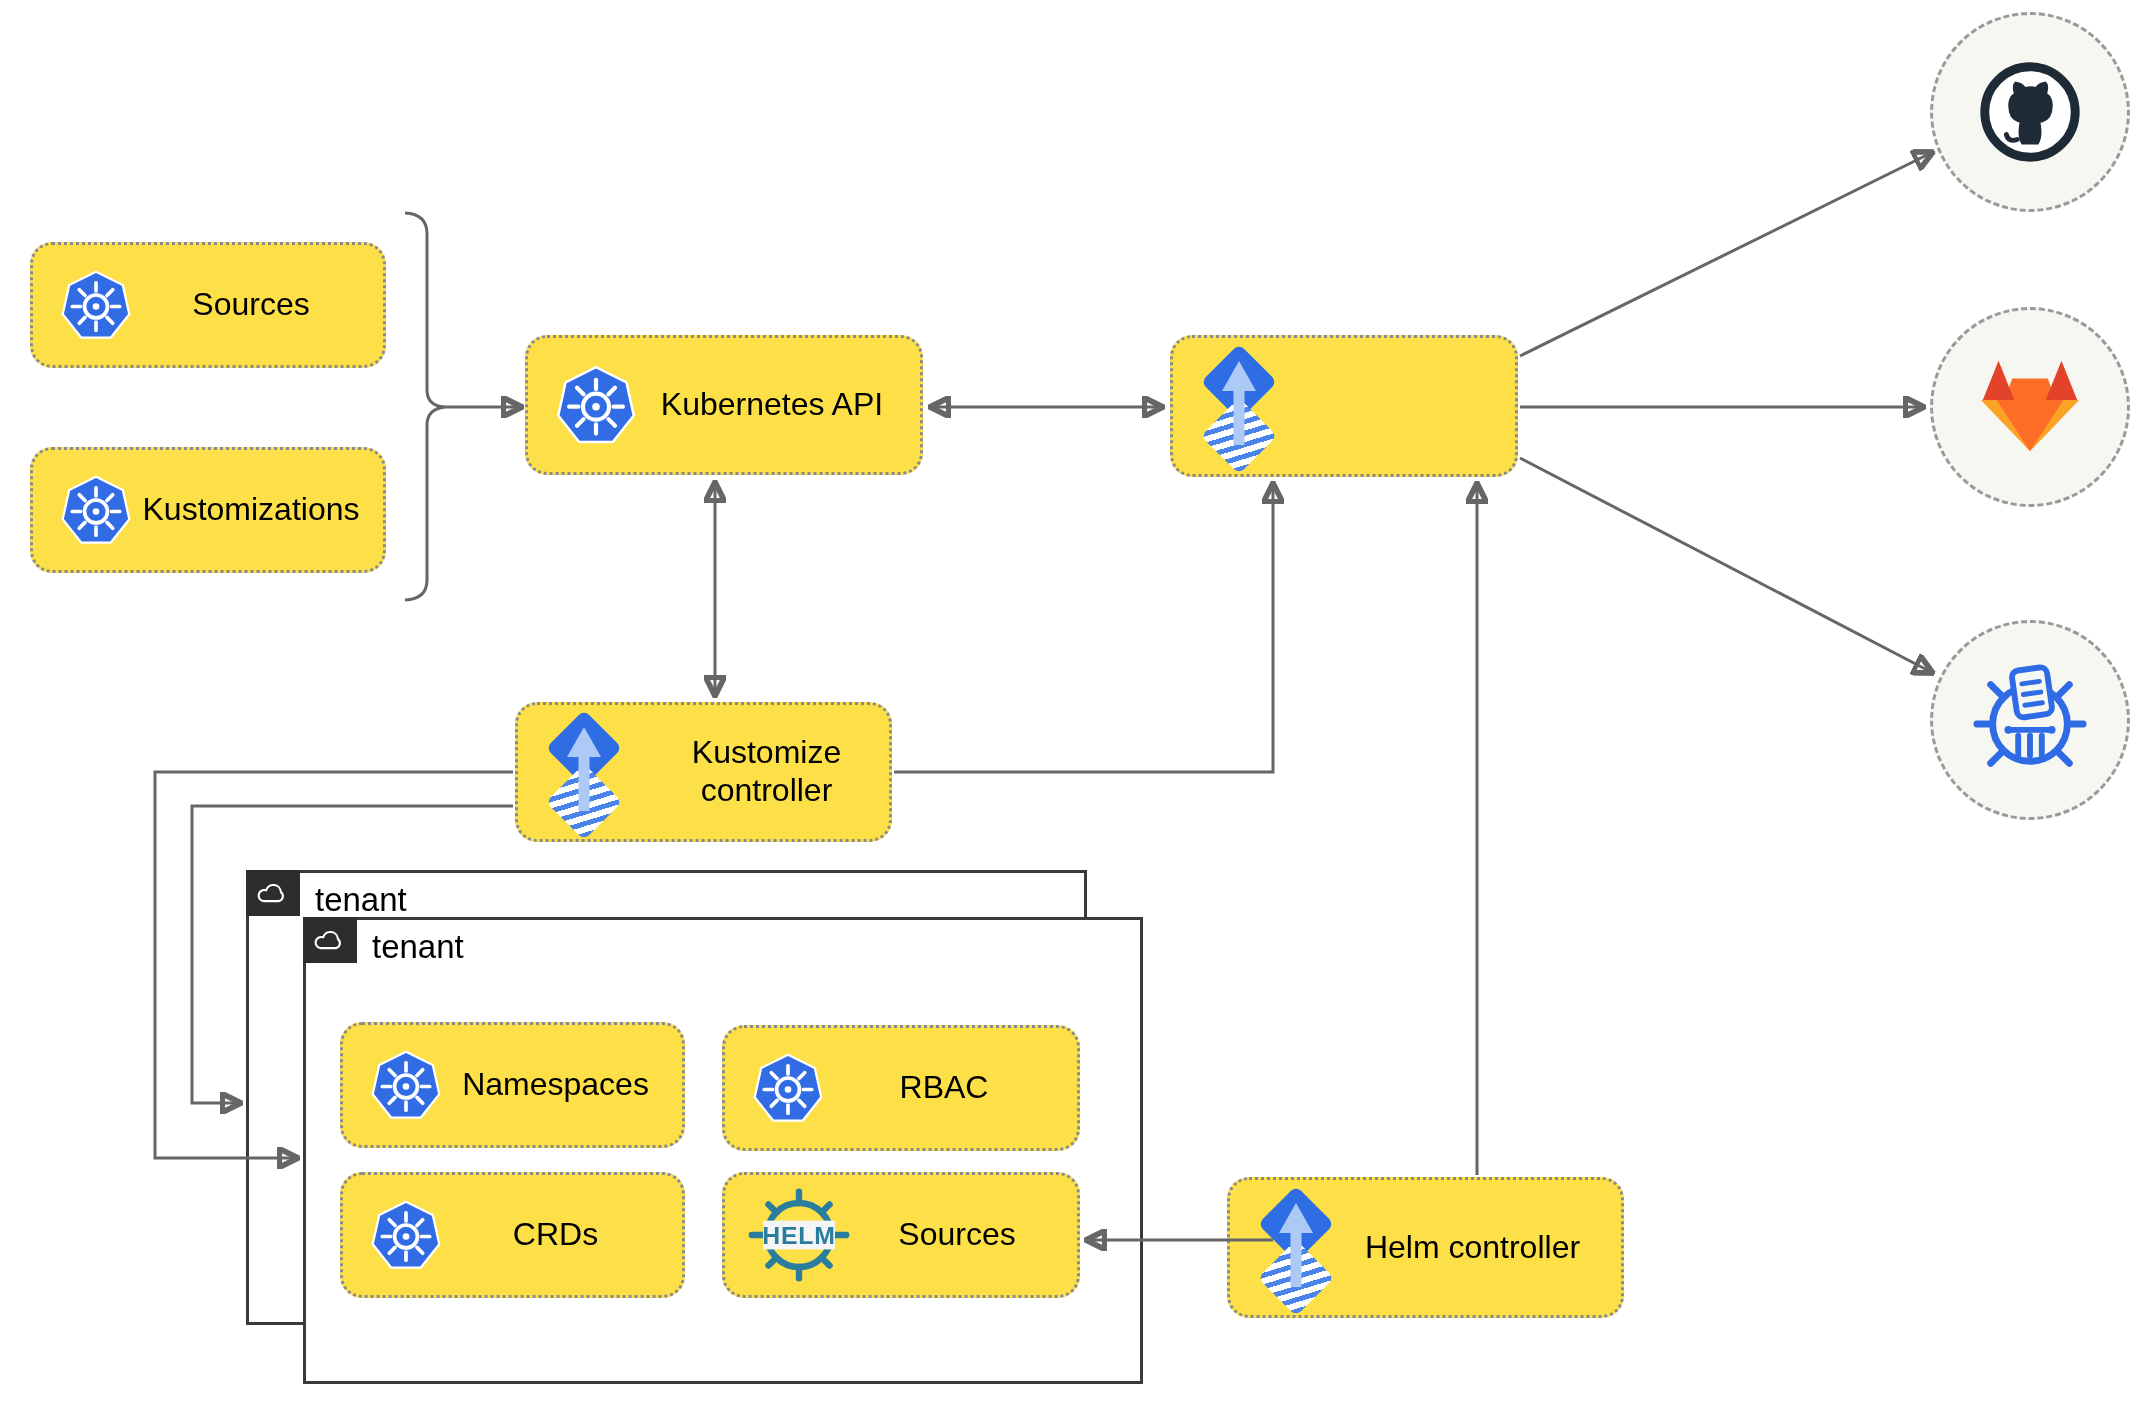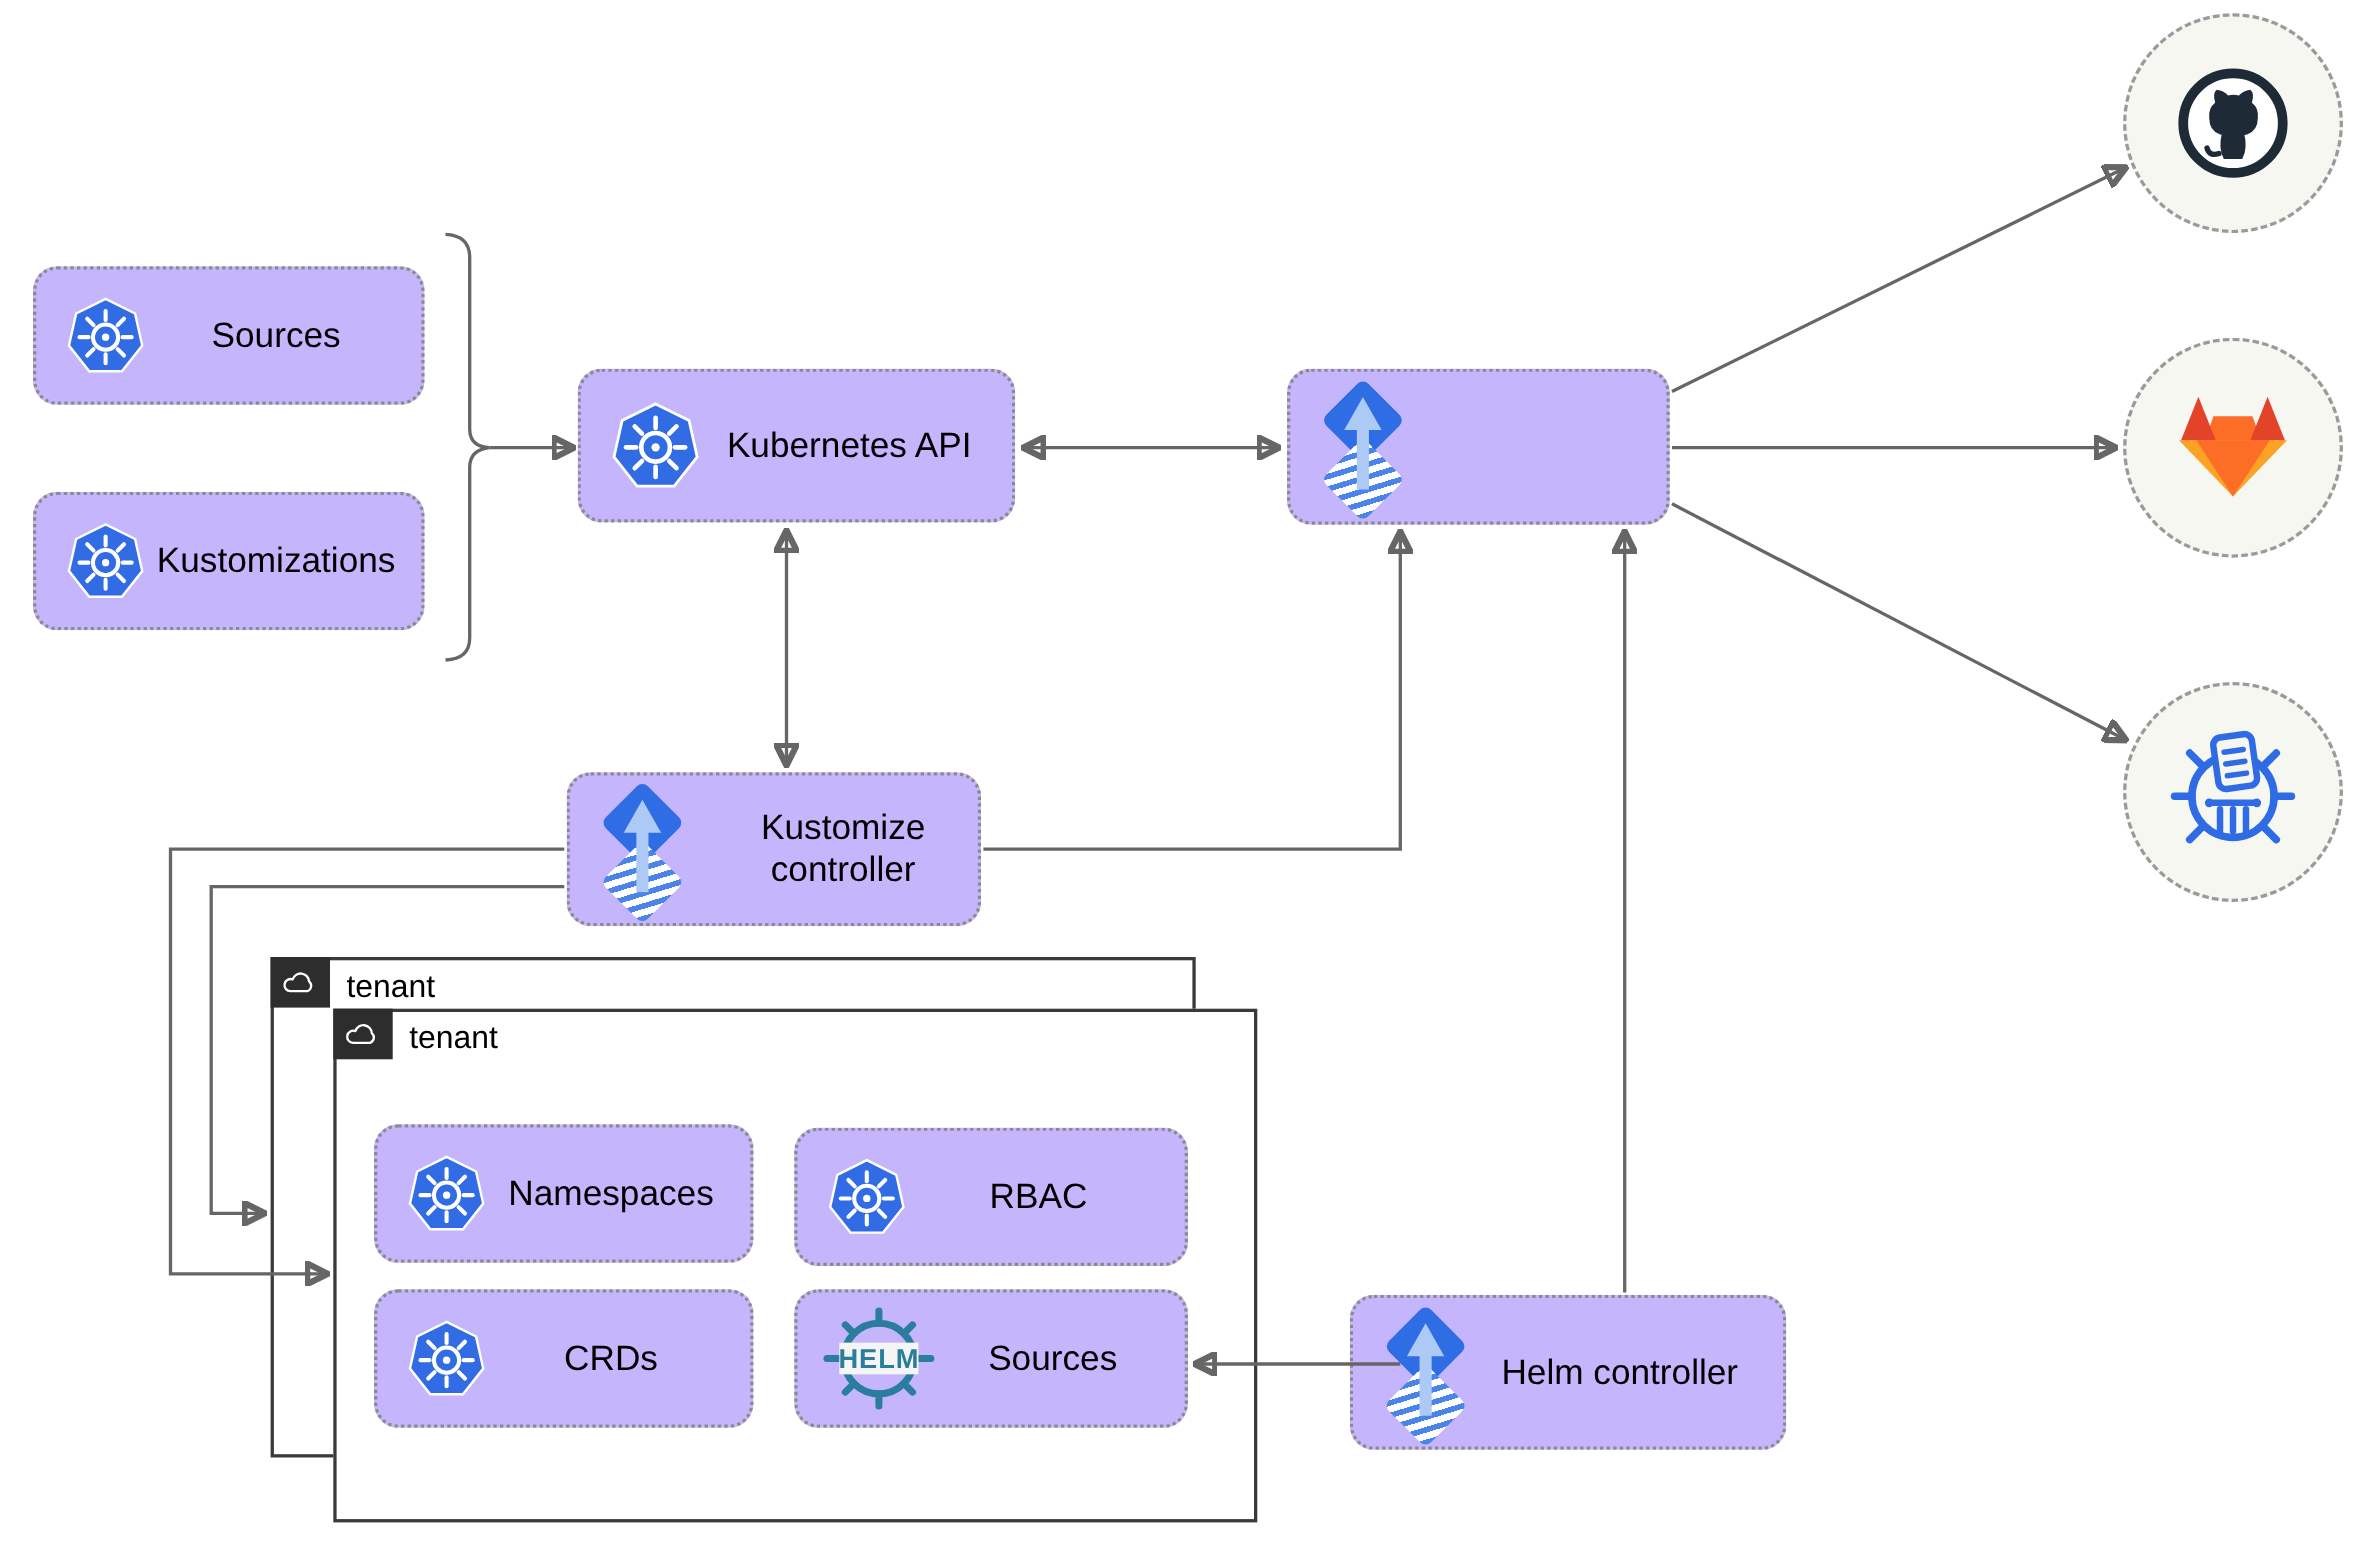--- a/index.html
+++ b/index.html
@@ -1,21 +1,21 @@
 <!DOCTYPE html>
 <html><head>
 <meta charset="utf-8">
 <style>
   html,body{margin:0;padding:0;background:#ffffff;}
   body{width:2144px;height:1407px;position:relative;overflow:hidden;
        font-family:"Liberation Sans", sans-serif;color:#000;}
   #canvas{position:absolute;inset:0;}
 
   
-  .module{position:absolute;background:#c4b5fd;border:3px dotted #8a8a8a;
+  .module{position:absolute;background:#fde047;border:3px dotted #8a8a8a;
           border-radius:22px;display:flex;align-items:center;box-sizing:border-box;
           z-index:4;}
   .module .mlabel{flex:1;text-align:center;font-size:32px;line-height:1.18;
                   padding-right:14px;white-space:pre-line;}
   .module .nowrap{white-space:nowrap;}
 
   
   #sources        {left:30px;  top:242px; width:356px; height:126px;}
   #kustomizations {left:30px;  top:447px; width:356px; height:126px;justify-content:space-between;}
   #kubernetes-api {left:525px; top:335px; width:398px; height:140px;justify-content:space-between;}
@@ -40,21 +40,21 @@
 
   
   .helm-icon{width:104px;height:96px;margin-left:22px;flex:0 0 auto;}
 
   
   .tenant{position:absolute;background:#ffffff;border:3px solid #3a3a3a;box-sizing:border-box;}
   #tenant-outer{left:246px;top:870px;width:841px;height:455px;z-index:2;}
   #tenant-inner{left:303px;top:917px;width:840px;height:467px;z-index:3;}
   .tenant-header{position:absolute;left:-3px;top:-3px;width:54px;height:46px;
       background:#2d2d2d;display:flex;align-items:center;justify-content:center;}
-  .tenant-label{position:absolute;left:66px;top:8px;font-size:29px;color:#000;}
+  .tenant-label{position:absolute;left:66px;top:8px;font-size:33px;color:#000;}
 
   
   .endpoint{position:absolute;width:200px;height:200px;border-radius:50%;
       border:3px dashed #9a9a9a;background:#f7f7f2;display:flex;align-items:center;
       justify-content:center;box-sizing:border-box;z-index:4;}
   #github {left:1930px;top:12px;}
   #gitlab {left:1930px;top:307px;}
   #helm-repository{left:1930px;top:620px;}
   .endpoint svg{width:118px;height:118px;}
 

